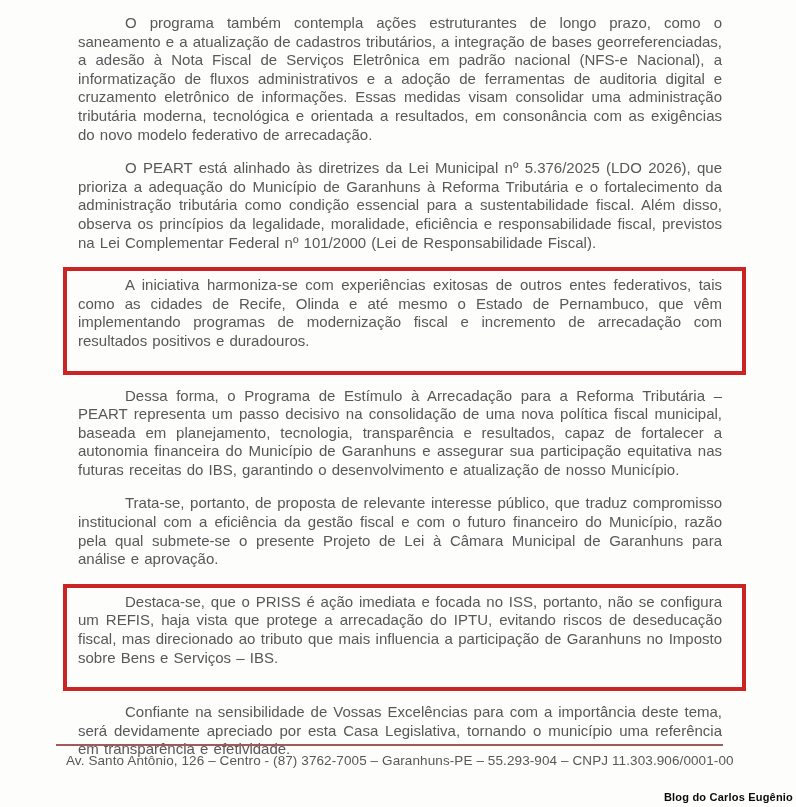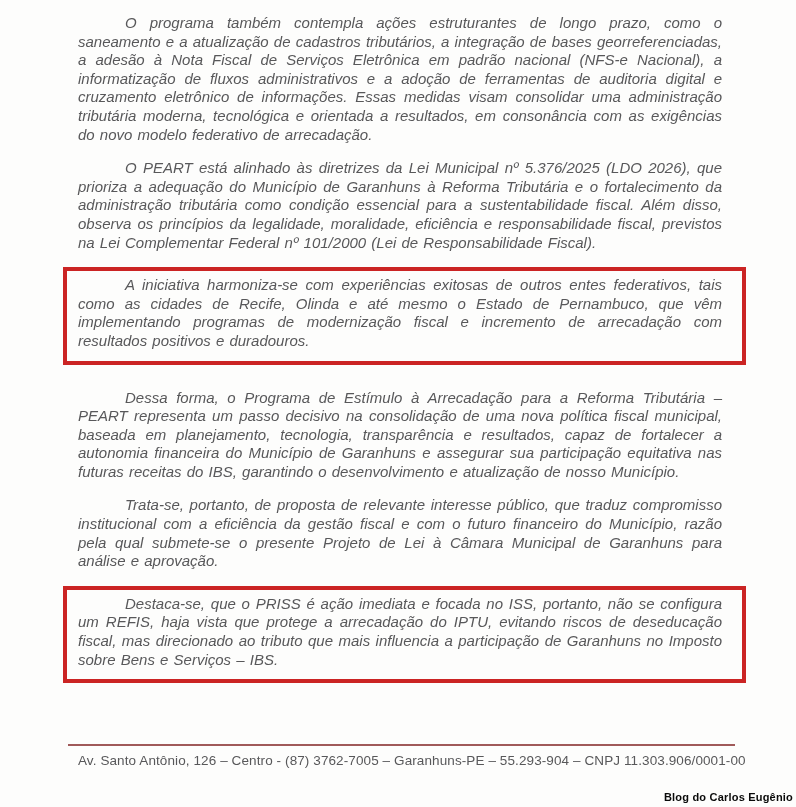--- a/index.html
+++ b/index.html
@@ -28,34 +28,33 @@
     width:644px;
   }
   .para{
     font-size:15px;
     line-height:18.6px;
     text-align:justify;
     text-indent:47px;
     margin:0 0 15px 0;
     word-spacing:1px;
     color:var(--body-text);
-    font-style:italic;
   }
   .highlight{
     border:4px solid var(--highlight-border);
-    margin:11px -24px 24px -15px;   
-    padding:5px 20px 10px 11px;
+    margin:11px -24px 12px -15px;   
+    padding:5px 20px 20px 11px;
     background:transparent;
   }
   .highlight .para{
     margin:0;
   }
   .footer{
     position:absolute;
-    left:68px;
+    left:56px;
     top:744px;
     width:667px;
   }
   .footer-rule{
     height:2px;
     background:var(--footer-rule);
     width:100%;
   }
   .footer-text{
     margin-top:7px;
@@ -91,20 +90,21 @@
     </div>
 
     <p class="para">Dessa forma, o Programa de Estímulo à Arrecadação para a Reforma Tributária – PEART representa um passo decisivo na consolidação de uma nova política fiscal municipal, baseada em planejamento, tecnologia, transparência e resultados, capaz de fortalecer a autonomia financeira do Município de Garanhuns e assegurar sua participação equitativa nas futuras receitas do IBS, garantindo o desenvolvimento e atualização de nosso Município.</p>
 
     <p class="para">Trata-se, portanto, de proposta de relevante interesse público, que traduz compromisso institucional com a eficiência da gestão fiscal e com o futuro financeiro do Município, razão pela qual submete-se o presente Projeto de Lei à Câmara Municipal de Garanhuns para análise e aprovação.</p>
 
     <div class="highlight">
       <p class="para">Destaca-se, que o PRISS é ação imediata e focada no ISS, portanto, não se configura um REFIS, haja vista que protege a arrecadação do IPTU, evitando riscos de deseducação fiscal, mas direcionado ao tributo que mais influencia a participação de Garanhuns no Imposto sobre Bens e Serviços – IBS.</p>
     </div>
 
+    <p class="para">Confiante na sensibilidade de Vossas Excelências para com a importância deste tema, será devidamente apreciado por esta Casa Legislativa, tornando o município uma referência em transparência e efetividade.</p>
 
   </div>
 
   <div class="footer">
     <div class="footer-rule"></div>
     <div class="footer-text">Av. Santo Antônio, 126 – Centro - (87) 3762-7005 – Garanhuns-PE – 55.293-904 – CNPJ 11.303.906/0001-00</div>
   </div>
 
   <div class="credit">Blog do Carlos Eugênio</div>
 

